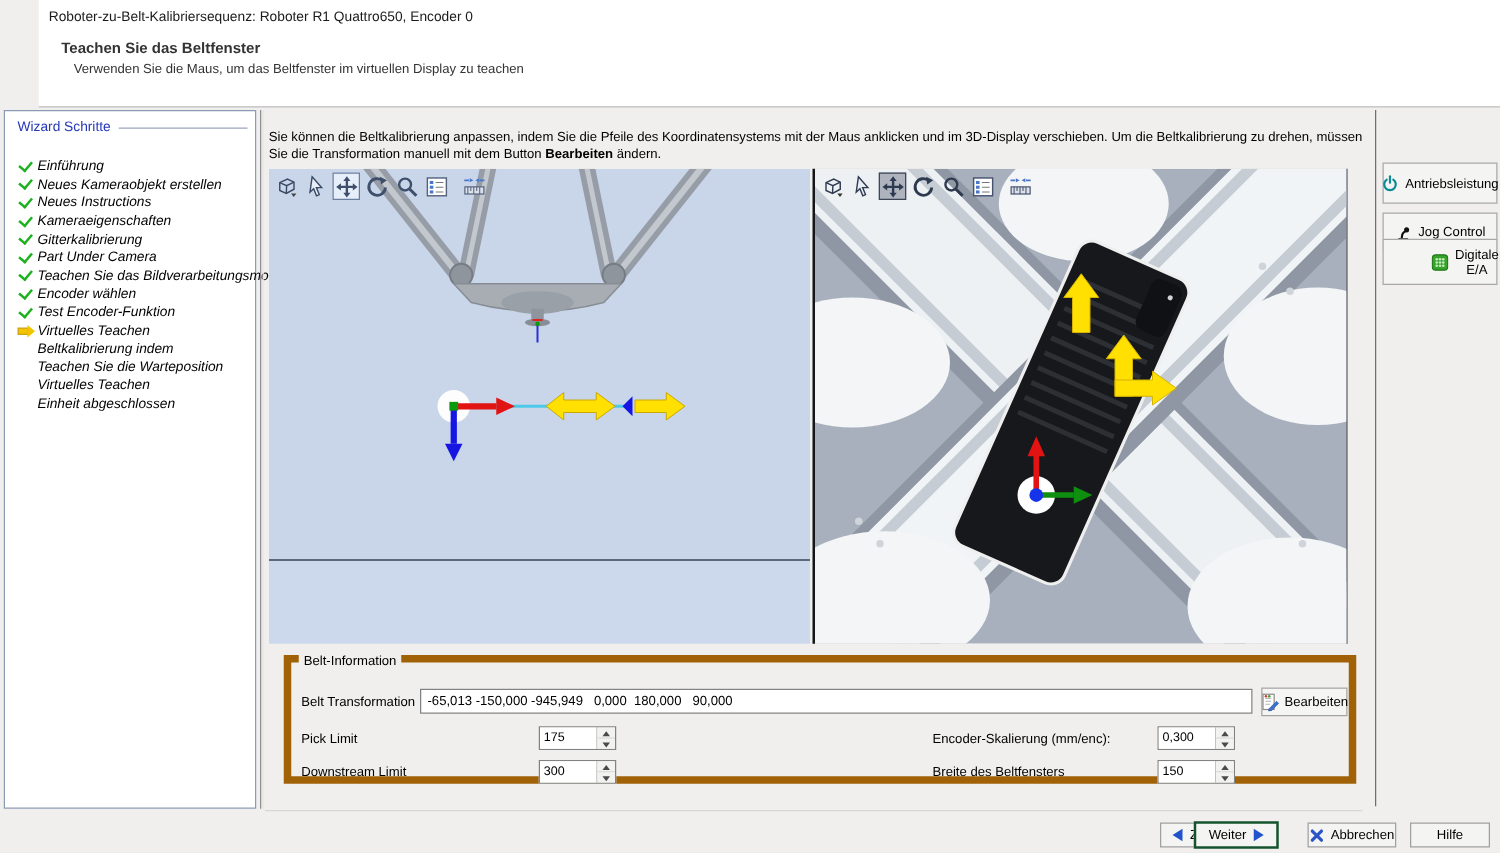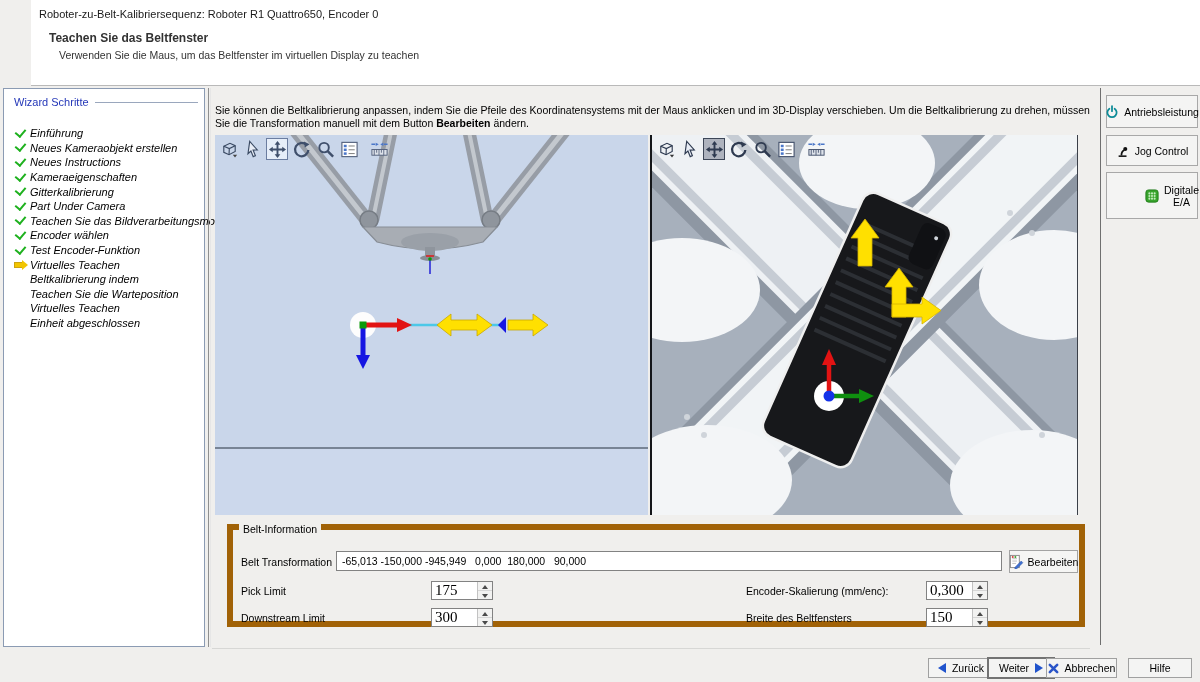--- a/index.html
+++ b/index.html
@@ -47,33 +47,33 @@
   .vt-gap { width:4px; }
 
   
   .groupbox { position:absolute; left:227px; top:524px; width:858px; height:103px; border:6px solid #a16207; }
   .groupbox-legend { position:absolute; left:6px; top:-7px; background:#f0efed; padding:0 4px; font-size:10.5px; color:#000; }
   .fl { position:absolute; font-size:10.5px; color:#000; white-space:nowrap; }
   .text-field { position:absolute; height:20px; border:1px solid #828282; background:#fff; font-family:inherit; font-size:10.5px; padding:1px 5px; color:#000; }
   .edit-btn { position:absolute; left:776px; top:20px; width:69px; height:23px; display:flex; align-items:center; justify-content:center; gap:4px;
       background:#f5f5f4; border:1px solid #a3a3a3; font-size:10.5px; cursor:default; }
   .spin { position:absolute; display:flex; width:62px; height:19px; border:1px solid #828282; background:#fff; }
-  .spin input { width:45px; border:none; outline:none; font-family:Liberation Serif, serif; font-size:15px; padding:0 3px; }
+  .spin input { width:45px; border:none; outline:none; font-family:Liberation Sans, sans-serif; font-size:10px; padding:0 3px; }
   .updown { width:15px; display:flex; flex-direction:column; border-left:1px solid #c2c2c2; }
   .updown .ub, .updown .db { flex:1; background:#f2f2f1; position:relative; }
   .updown .ub { border-bottom:1px solid #d6d6d6; }
   .updown .ub::after { content:""; position:absolute; left:4px; top:3px; border-left:3px solid transparent; border-right:3px solid transparent; border-bottom:4px solid #4a4a4a; }
   .updown .db::after { content:""; position:absolute; left:4px; top:3px; border-left:3px solid transparent; border-right:3px solid transparent; border-top:4px solid #4a4a4a; }
 
   
   .side-btn { position:absolute; left:1106px; width:92px; display:flex; align-items:center; justify-content:center; gap:5px;
-      background:#f4f4f3; border:1px solid #a8a8a8; font-size:10.5px; color:#000; cursor:default; }
+      background:#f4f4f3; border:1px solid #a8a8a8; font-size:10.5px; color:#000; cursor:default;margin-top:35px; }
   .footer-btn { position:absolute; height:20px; display:flex; align-items:center; justify-content:center; gap:6px;
       background:#f4f4f3; border:1px solid #a0a0a0; font-size:10.5px; color:#000; cursor:default; }
-  .footer-btn.default { border:2px solid #737373;margin-left:32px; }
+  .footer-btn.default { border:2px solid #14532d; }
   .tri-left  { width:0; height:0; border-top:5px solid transparent; border-bottom:5px solid transparent; border-right:8px solid #2053cc; }
   .tri-right { width:0; height:0; border-top:5px solid transparent; border-bottom:5px solid transparent; border-left:8px solid #2053cc; }
 </style>
 </head>
 <body>
 
 <div class="app">
 
   <div class="header">
     <div class="seq-title">Roboter-zu-Belt-Kalibriersequenz: Roboter R1 Quattro650, Encoder 0</div>
@@ -442,21 +442,21 @@
   <button class="side-btn" style="top:135px; height:31px;">
     <span style="display:flex;">
       <svg width="14" height="14" viewBox="0 0 16 16">
           <path d="M3 13 h9 v1.8 h-9 z" fill="#111"></path>
           <path d="M6.2 13 C6.2 9.5 7.2 7.8 9.6 6.8" fill="none" stroke="#111" stroke-width="2"></path>
           <circle cx="10.6" cy="5.6" r="2.3" fill="#111"></circle>
         </svg>
     </span>
     <span>Jog Control</span>
   </button>
-  <button class="side-btn" style="top:172px; height:47px;padding-left:40px;">
+  <button class="side-btn" style="top:156px; height:37px;padding-left:40px;">
     <span style="display:flex;">
       <svg width="14" height="14" viewBox="0 0 16 16">
           <rect x="1" y="1" width="14" height="14" rx="3" fill="#38a32c" stroke="#1e7a18"></rect>
           <g fill="#c2ecbc">
             <circle cx="5" cy="5" r="1.2"></circle>
             <circle cx="8" cy="5" r="1.2"></circle>
             <circle cx="11" cy="5" r="1.2"></circle>
             <circle cx="5" cy="8" r="1.2"></circle>
             <circle cx="8" cy="8" r="1.2"></circle>
             <circle cx="11" cy="8" r="1.2"></circle>

